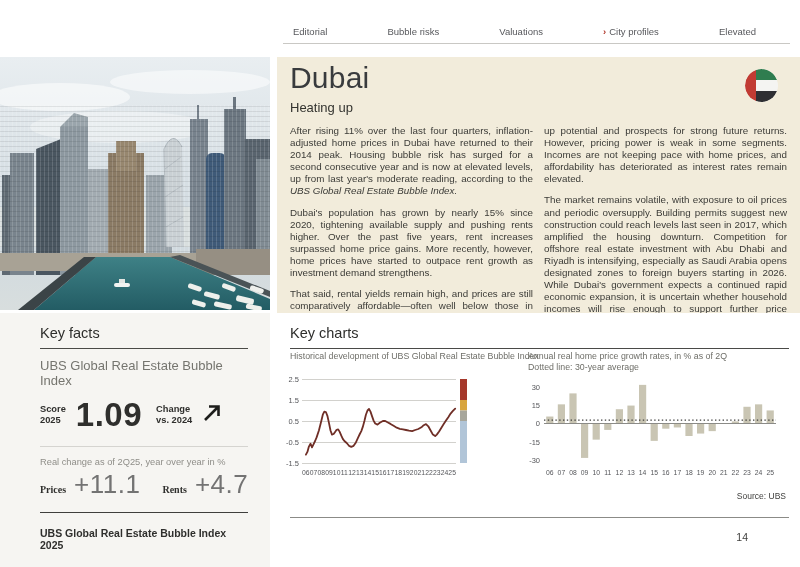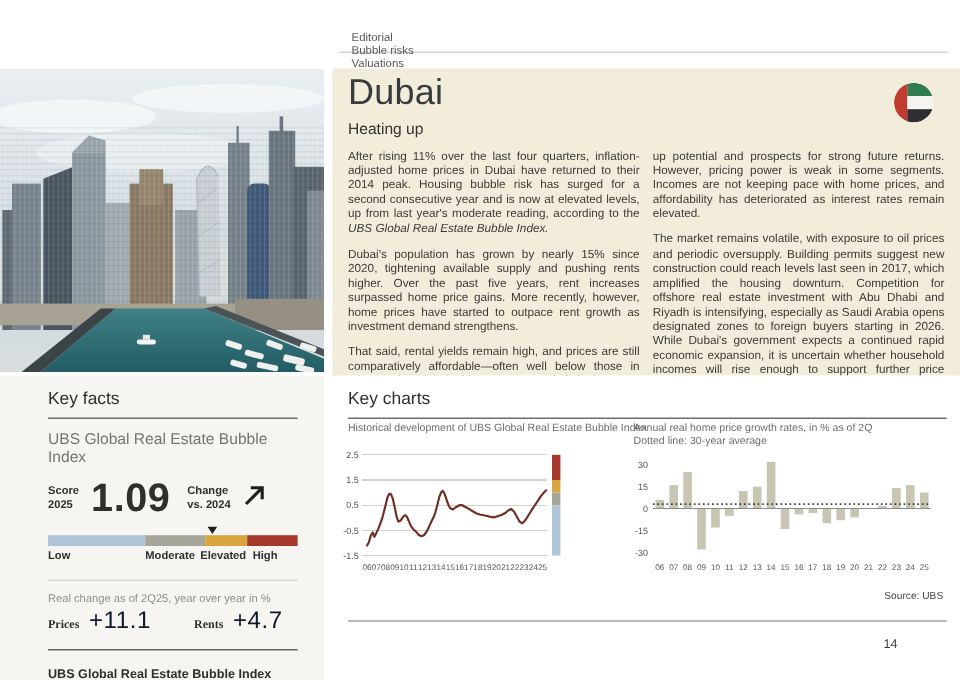--- a/index.html
+++ b/index.html
@@ -2,21 +2,21 @@
 <html><head>
 <meta charset="utf-8">
 <style>
   html,body{margin:0;padding:0;}
   body{width:800px;height:567px;font-family:"Liberation Sans",sans-serif;background:#fff;color:#3c3c3a;}
   .page{position:relative;width:800px;height:567px;background:#fff;overflow:hidden;}
 
   
   .topnav{position:absolute;left:283px;top:20px;width:507px;height:24px;display:flex;
     justify-content:space-between;align-items:flex-start;box-sizing:border-box;
-    padding:6px 34px 0 10px;border-bottom:1px solid #c9c8c4;font-size:9.5px;color:#57585c;flex-direction:column;}
+    padding:6px 34px 0 10px;border-bottom:1px solid #c9c8c4;font-size:9.5px;color:#57585c;}
   .topnav a{color:#57585c;text-decoration:none;cursor:pointer;}
   .nav-active .chev{color:#b0372a;margin-right:3px;font-weight:bold;}
 
   
   .hero{position:absolute;left:0;top:57px;width:270px;height:253px;overflow:hidden;}
 
   
   .article{position:absolute;left:277px;top:57px;width:523px;height:256px;background:#f2ecdb;}
   .city-title{position:absolute;left:13px;top:4px;font-size:30px;font-weight:400;color:#393b3d;letter-spacing:0.2px;}
   .city-sub{position:absolute;left:13px;top:43px;font-size:13px;font-weight:400;color:#33332f;}
@@ -40,21 +40,21 @@
   .scale-wrap{margin-top:12px;position:relative;}
   .scale-marker{position:absolute;top:-7px;width:0;height:0;border-left:4px solid transparent;
     border-right:4px solid transparent;border-top:6px solid #1e1e1c;}
   .scale-bar{display:flex;height:9px;width:100%;}
   .scale-bar div{height:9px;}
   .scale-labels{position:relative;height:13px;margin-top:3px;font-size:9.3px;font-weight:700;color:#2f2f2d;}
   .scale-labels span{position:absolute;top:0;}
   .kf-grey{font-size:9.3px;color:#8f8e89;margin-top:10px;}
   .val-row{display:flex;align-items:baseline;margin-top:2px;}
   .val-label{font-size:10px;font-weight:700;color:#2f2f2d;font-family:Liberation Serif, serif;}
-  .val-big{font-size:20px;font-weight:400;color:#0f172a;letter-spacing:0.5px;margin-left:8px;}
+  .val-big{font-size:26px;font-weight:400;color:#737373;letter-spacing:0.5px;margin-left:8px;}
   .kf-footer{font-size:10.5px;font-weight:700;color:#2f2f2d;margin-top:14px;}
 
   
   .keycharts{position:absolute;left:290px;top:313px;width:500px;height:214px;background:#fff;}
   .chart-title{font-size:8.8px;color:#6e6e68;white-space:nowrap;}
   .chart-sub{font-size:8.8px;color:#6e6e68;margin-top:1px;}
   .linechart-block{position:absolute;left:0;top:38px;width:235px;}
   .barchart-block{position:absolute;left:238px;top:38px;width:262px;}
   .linechart-svg{position:absolute;left:-6px;top:24px;}
   .barchart-svg{position:absolute;left:-6px;top:24px;}
@@ -196,43 +196,28 @@
           <div>Change</div>
           <div>vs. 2024</div>
         </div>
         <div class="arrow-box">
           <svg width="20" height="20" viewBox="0 0 20 20">
               <path d="M3 17 L16 4 M7 3.5 H16.5 V13" stroke="#1e1e1c" stroke-width="2.6" fill="none"></path>
             </svg>
         </div>
       </div>
 
-      <div class="scale-wrap">
-        <div class="scale-marker" id="scale-marker" style="left: calc(66% - 4px);"></div>
-        <div class="scale-bar" id="scale-bar">
-            <div style="width: 39%; background: rgb(177, 197, 216);"></div>
-            <div style="width: 24%; background: rgb(167, 166, 155);"></div>
-            <div style="width: 17%; background: rgb(216, 165, 62);"></div>
-            <div style="width: 20%; background: rgb(165, 56, 43);"></div>
-          </div>
-        <div class="scale-labels">
-          <span style="left:0%">Low</span>
-          <span style="left:39%">Moderate</span>
-          <span style="left:61%">Elevated</span>
-          <span style="left:82%">High</span>
-        </div>
-      </div>
 
       <hr class="rule-light" style="margin-top:12px">
       <div class="kf-grey">Real change as of 2Q25, year over year in %</div>
 
       <div class="val-row">
         <span class="val-label">Prices</span>
         <span class="val-big">+11.1</span>
-        <span class="val-label" style="margin-left:36px">Rents</span>
+        <span class="val-label" style="margin-left:22px">Rents</span>
         <span class="val-big">+4.7</span>
       </div>
 
       <hr class="rule-dark kf-bottom-rule">
       <div class="kf-footer">UBS Global Real Estate Bubble Index 2025</div>
     </div>
   </div>
 
   <div class="keycharts">
     <div class="panel-h">Key charts</div>

